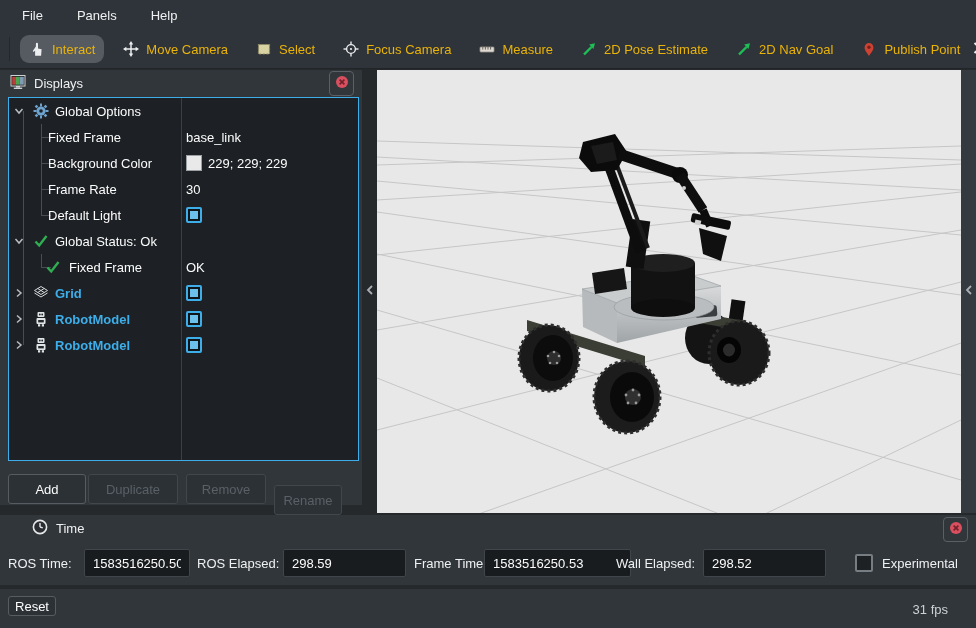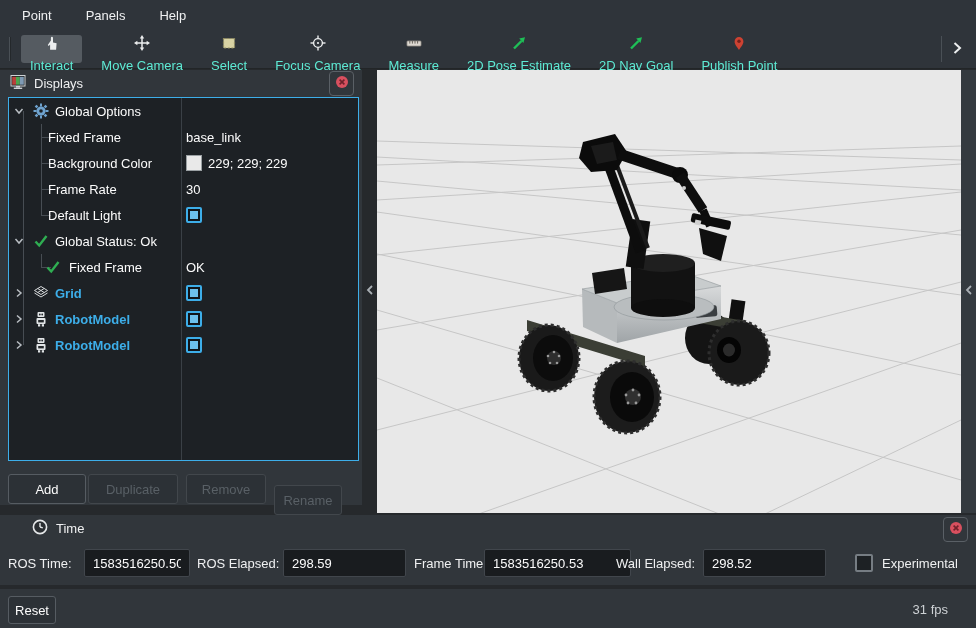--- a/index.html
+++ b/index.html
@@ -7,21 +7,21 @@
   body { font-family:"Liberation Sans", sans-serif; }
   .app { position:relative; width:976px; height:628px; background:#26292c; overflow:hidden; color:#eff0f1; font-size:13px; }
 
   
   .menubar { position:absolute; left:0; top:0; width:976px; height:30px; background:#2f343a; display:flex; align-items:center; padding-left:10px; }
   .menu-item { padding:4px 12px; margin-right:10px; color:#eff0f1; cursor:default; }
 
   
   .toolbar { position:absolute; left:0; top:30px; width:976px; height:39px; background:#2f343a; border-bottom:1px solid #222527; display:flex; align-items:center; }
   .tb-grip { width:2px; height:24px; margin-left:9px; background:#4a5056; border-right:1px solid #24282b; }
-  .tb-btn { display:flex; align-items:center; gap:7px; height:28px; padding:0 9px; margin-left:10px; border-radius:3px; color:#5eead4; white-space:nowrap;flex-direction:column; }
+  .tb-btn { display:flex; align-items:center; gap:7px; height:28px; padding:0 9px; margin-left:10px; border-radius:9px; color:#eab308; white-space:nowrap; }
   .tb-btn.active { background:#555b61; }
   .tb-btn svg { display:block; }
   .tb-sep { width:1px; height:26px; background:#4a5056; margin-left:auto; }
   .tb-overflow { width:30px; height:28px; display:flex; align-items:center; justify-content:center; margin-right:4px; }
 
   
   .displays { position:absolute; left:0; top:70px; width:362px; height:435px; background:#31363b; }
   .panel-header { position:relative; height:27px; display:flex; align-items:center; padding-left:10px; gap:8px;border-radius:10px; }
   .panel-title { font-size:13px; color:#eff0f1; }
   .close-btn { position:absolute; right:8px; top:1px; width:25px; height:25px; border:1px solid #5a6066; border-radius:4px; background:transparent; display:flex; align-items:center; justify-content:center; }
@@ -52,30 +52,30 @@
 
   
   .timepanel { position:absolute; left:0; top:515px; width:976px; height:70px; background:#31363b; }
   .time-fields { position:absolute; left:0; top:33px; width:100%; height:30px; }
   .tf-label { position:absolute; top:50%; transform:translateY(-50%); color:#eff0f1; white-space:nowrap; }
   .tf-input { position:absolute; top:1px; height:28px; background:#191c1f; border:1px solid #41464c; border-radius:2px; color:#fcfcfc; font-size:13px; font-family:"Liberation Sans", sans-serif; padding:0 8px; }
   .exp-cb { position:absolute; width:18px; height:18px; top:6px; border:2px solid #767d83; border-radius:2px; background:#1d2124; }
 
   
   .statusbar { position:absolute; left:0; top:587px; width:976px; height:41px; background:#31363b; border-top:2px solid #26292c; }
-  .reset-btn { position:absolute; left:8px; top:7px; width:48px; height:28px; }
+  .reset-btn { position:absolute; left:8px; top:7px; width:48px; height:20px; }
   .fps { position:absolute; right:28px; top:50%; transform:translateY(-50%); color:#ced2d5; }
 </style>
 </head>
 <body>
 
 <div class="app">
 
   <div class="menubar">
-    <div class="menu-item">Point</div>
+    <div class="menu-item">File</div>
     <div class="menu-item">Panels</div>
     <div class="menu-item">Help</div>
   </div>
 
   <div class="toolbar">
     <div class="tb-grip"></div>
 
     <div class="tb-btn active">
       <span>
           <svg width="16" height="16" viewBox="0 0 16 16">

